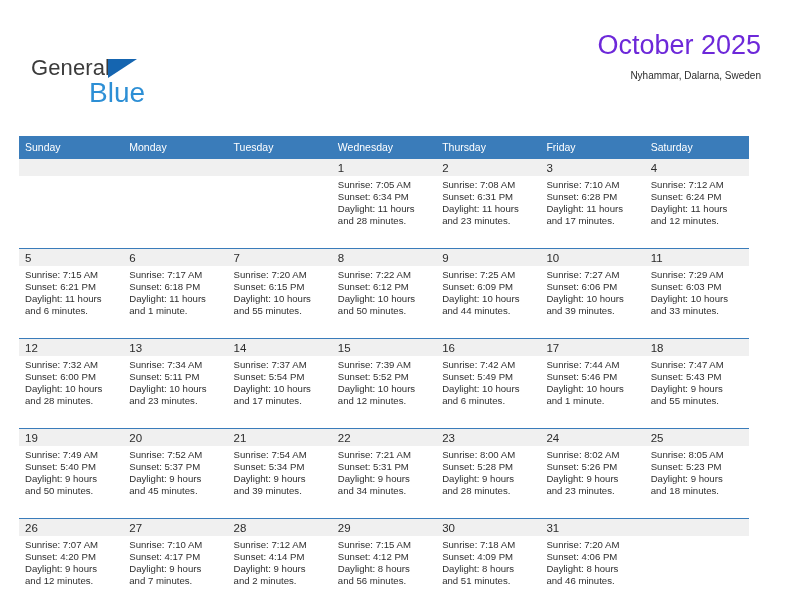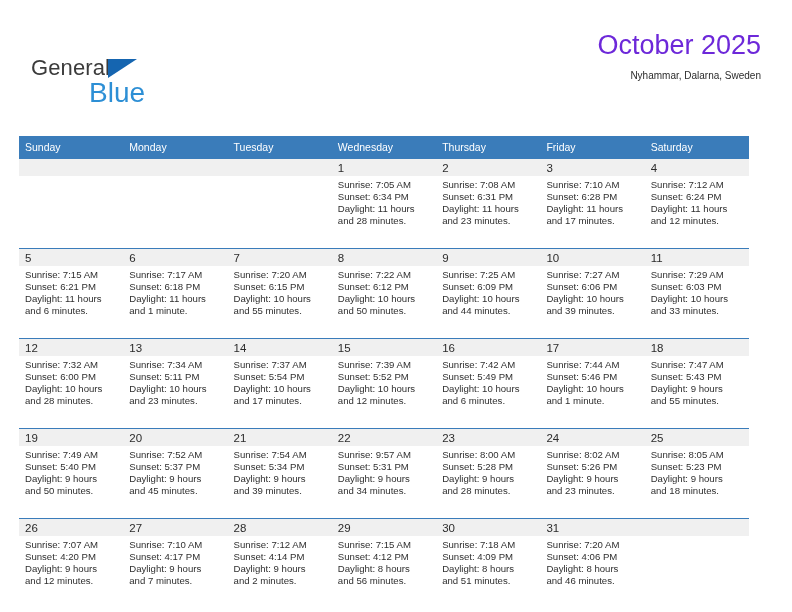--- a/index.html
+++ b/index.html
@@ -443,21 +443,21 @@
                 <div>Sunset: 5:34 PM</div>
                 <div>Daylight: 9 hours</div>
                 <div>and 39 minutes.</div>
               </div>
             </div>
           </td>
           <td>
             <div class="daycell">
               <div class="daynum-band">22</div>
               <div class="detail">
-                <div>Sunrise: 9:57 AM</div>
+                <div>Sunrise: 7:21 AM</div>
                 <div>Sunset: 5:31 PM</div>
                 <div>Daylight: 9 hours</div>
                 <div>and 34 minutes.</div>
               </div>
             </div>
           </td>
           <td>
             <div class="daycell">
               <div class="daynum-band">23</div>
               <div class="detail">

